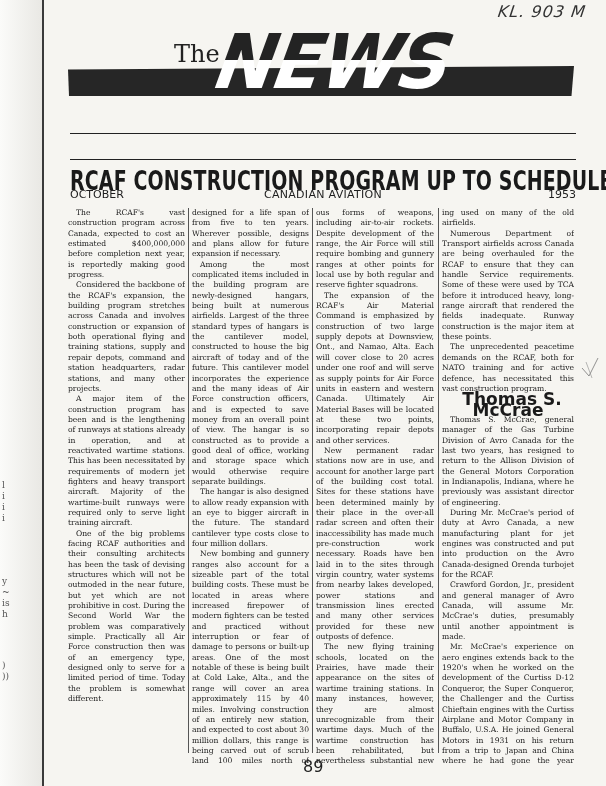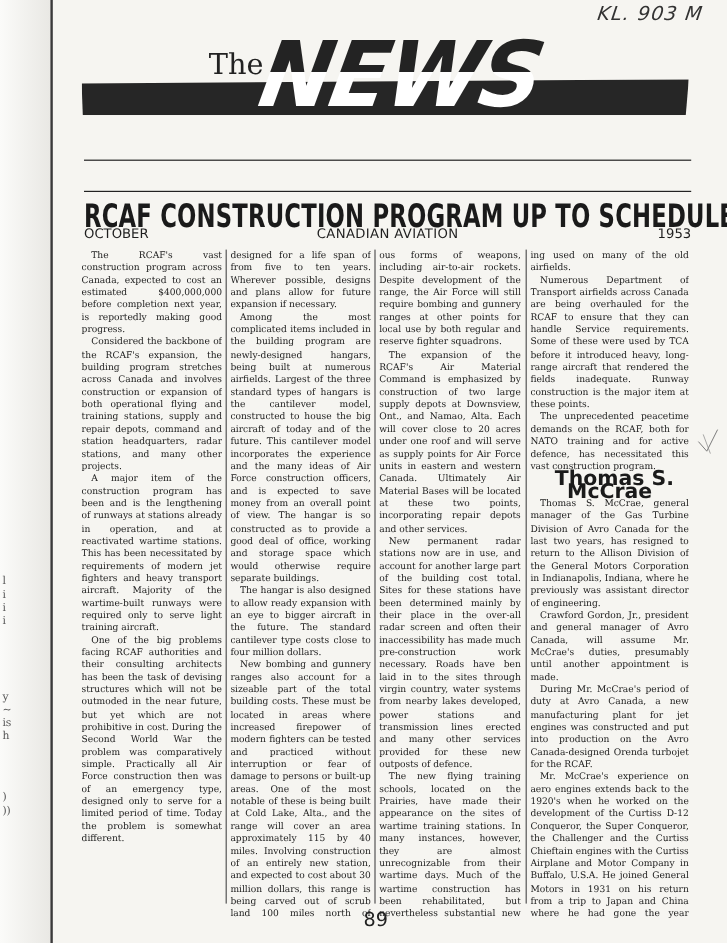--- a/index.html
+++ b/index.html
@@ -163,22 +163,22 @@
     <p>The new flying training schools, located on the Prairies, have made their appearance on the sites of wartime training stations. In many instances, however, they are almost unrecognizable from their wartime days. Much of the wartime construction has been rehabilitated, but nevertheless substantial new construction work has been necessary. Most noticeable additions are the married quarters, which did not exist on wartime built stations. In many cases obsolete heating, water and electrical plants have been replaced with up-to-date equipment. Modern runway and airfield lighting has replaced the old flare-pot light-</p>
   </div>
   <div class="col-divider d3"></div>
 
   <div class="col col4">
     <p style="text-indent:0">ing used on many of the old airfields.</p>
     <p>Numerous Department of Transport airfields across Canada are being overhauled for the RCAF to ensure that they can handle Service requirements. Some of these were used by TCA before it introduced heavy, long-range aircraft that rendered the fields inadequate. Runway construction is the major item at these points.</p>
     <p>The unprecedented peacetime demands on the RCAF, both for NATO training and for active defence, has necessitated this vast construction program.</p>
     <p class="byline">Thomas S. McCrae</p>
     <p>Thomas S. McCrae, general manager of the Gas Turbine Division of Avro Canada for the last two years, has resigned to return to the Allison Division of the General Motors Corporation in Indianapolis, Indiana, where he previously was assistant director of engineering.</p>
+    <p>During Mr. McCrae's period of duty at Avro Canada, a new manufacturing plant for jet engines was constructed and put into production on the Avro Canada-designed Orenda turbojet for the RCAF.</p>
     <p>Crawford Gordon, Jr., president and general manager of Avro Canada, will assume Mr. McCrae's duties, presumably until another appointment is made.</p>
-    <p>During Mr. McCrae's period of duty at Avro Canada, a new manufacturing plant for jet engines was constructed and put into production on the Avro Canada-designed Orenda turbojet for the RCAF.</p>
     <p>Mr. McCrae's experience on aero engines extends back to the 1920's when he worked on the development of the Curtiss D-12 Conqueror, the Super Conqueror, the Challenger and the Curtiss Chieftain engines with the Curtiss Airplane and Motor Company in Buffalo, U.S.A. He joined General Motors in 1931 on his return from a trip to Japan and China where he had gone the year previous to consult on Wright and Curtiss engines.</p>
   </div>
 </div>
 
 <svg class="pencil-mark" viewBox="0 0 20 24">
   <path d="M2 12 L9 20 L18 2" fill="none" stroke="#777" stroke-width="0.8"></path>
   <path d="M6 6 L12 22" fill="none" stroke="#888" stroke-width="0.6"></path>
 </svg>
 
 <div class="page-number">89</div>

